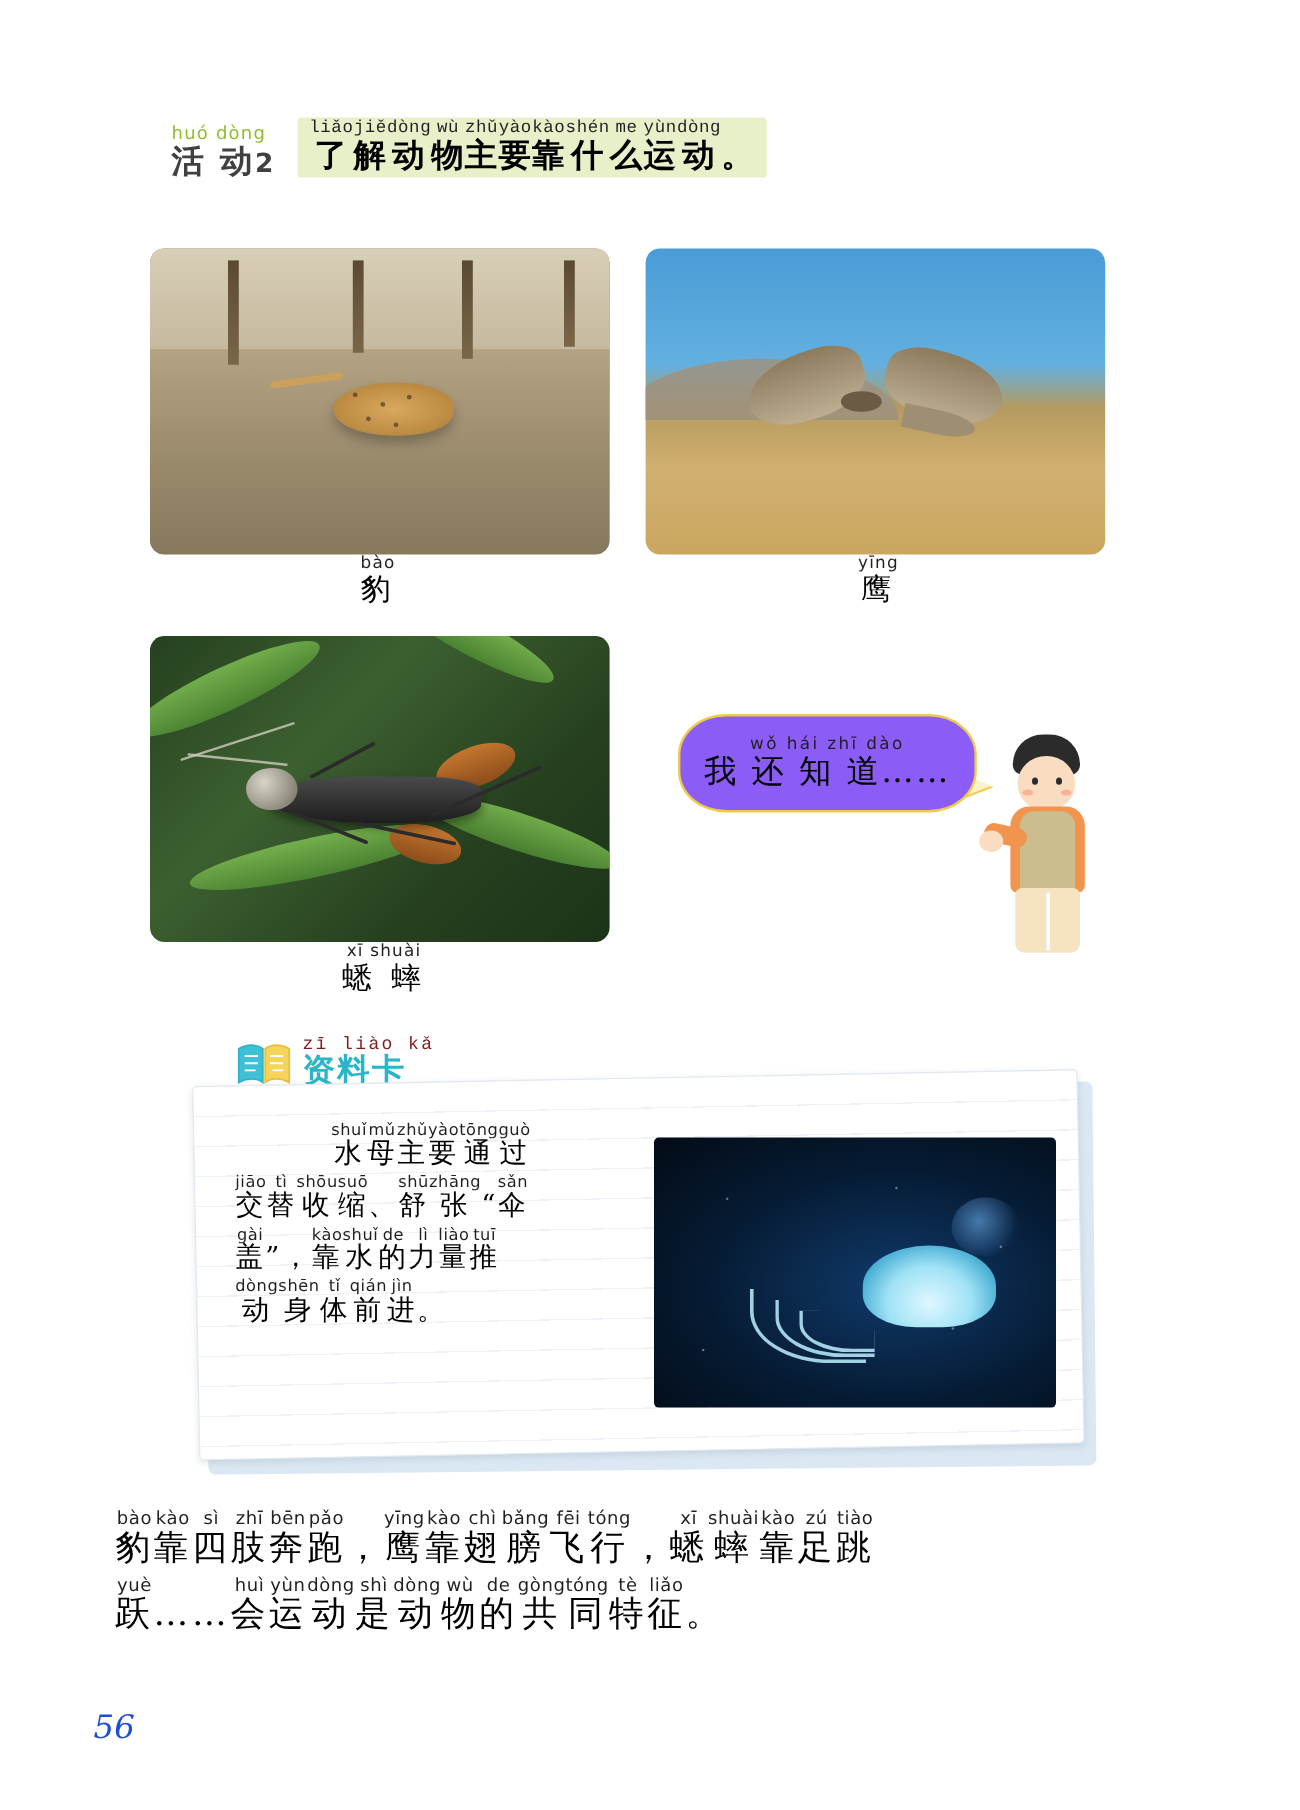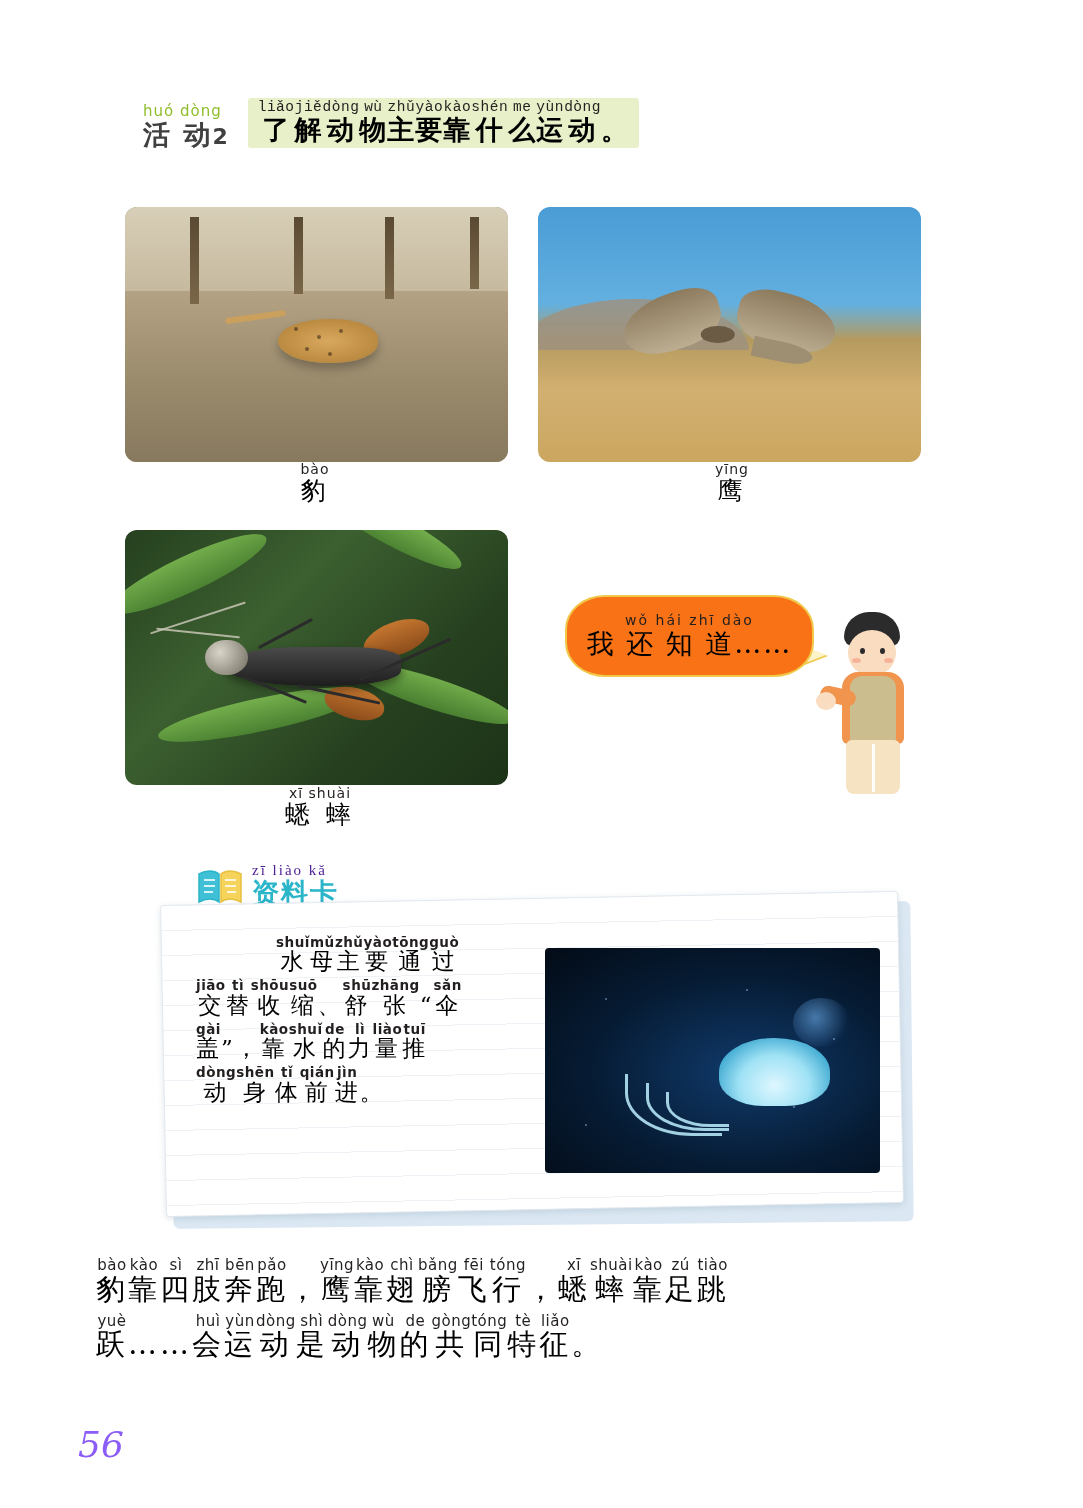--- a/index.html
+++ b/index.html
@@ -266,21 +266,21 @@
   #caption-eagle { left: 662px; top: 462px; width: 140px; }
   #caption-cricket { left: 240px; top: 786px; width: 160px; }
 
   
   #speech-bubble {
     position: absolute;
     left: 565px;
     top: 595px;
     width: 245px;
     height: 78px;
-    background: #f97316;
+    background: #8b5cf6;
     border: 2.5px solid #f0c84a;
     border-radius: 40px / 34px;
     display: flex;
     align-items: center;
     justify-content: center;
   }
   #speech-bubble .inner {
     display: flex;
     flex-direction: column;
     align-items: center;
@@ -373,23 +373,23 @@
     height: 40px;
     position: relative;
     margin-right: 8px;
   }
   #datacard-header .label {
     display: flex;
     flex-direction: column;
     align-items: flex-start;
   }
   #datacard-header .py {
-    font-family: Liberation Serif, serif;
+    font-family: Liberation Mono, monospace;
     font-size: 15px;
-    color: #4c1d95;
+    color: #7f1d1d;
     letter-spacing: 2px;
   }
   #datacard-header .hz {
     font-family: "DejaVu Serif", serif;
     font-weight: bold;
     font-size: 27px;
     color: #2bb5c9;
     letter-spacing: 2px;
     line-height: 1.05;
   }
@@ -430,21 +430,20 @@
     width: 340px;
   }
   #datacard-text .line {
     display: flex;
     align-items: flex-end;
     margin-bottom: 4px;
   }
   #datacard-text .py {
     font-size: 13.5px;
     letter-spacing: 0.5px;
-    font-weight: bold;
   }
   #datacard-text .hz {
     font-size: 23px;
     letter-spacing: 2px;
   }
   #jellyfish-photo {
     position: absolute;
     left: 545px;
     top: 948px;
     width: 335px;
@@ -502,23 +501,23 @@
     font-size: 29px;
     letter-spacing: 3px;
   }
 
   
   #page-number {
     position: absolute;
     left: 78px;
     top: 1424px;
     font-family: "DejaVu Serif", serif;
-    font-size: 36px;
+    font-size: 27px;
     font-style: italic;
-    color: #8b5cf6;
+    color: #1d4ed8;
   }
 </style>
 </head>
 <body>
 
 <div id="activity-header">
   <div class="act">
     <span class="py">huó dòng</span>
     <span class="hz">
       <span>活 动</span><span class="num">2</span>

